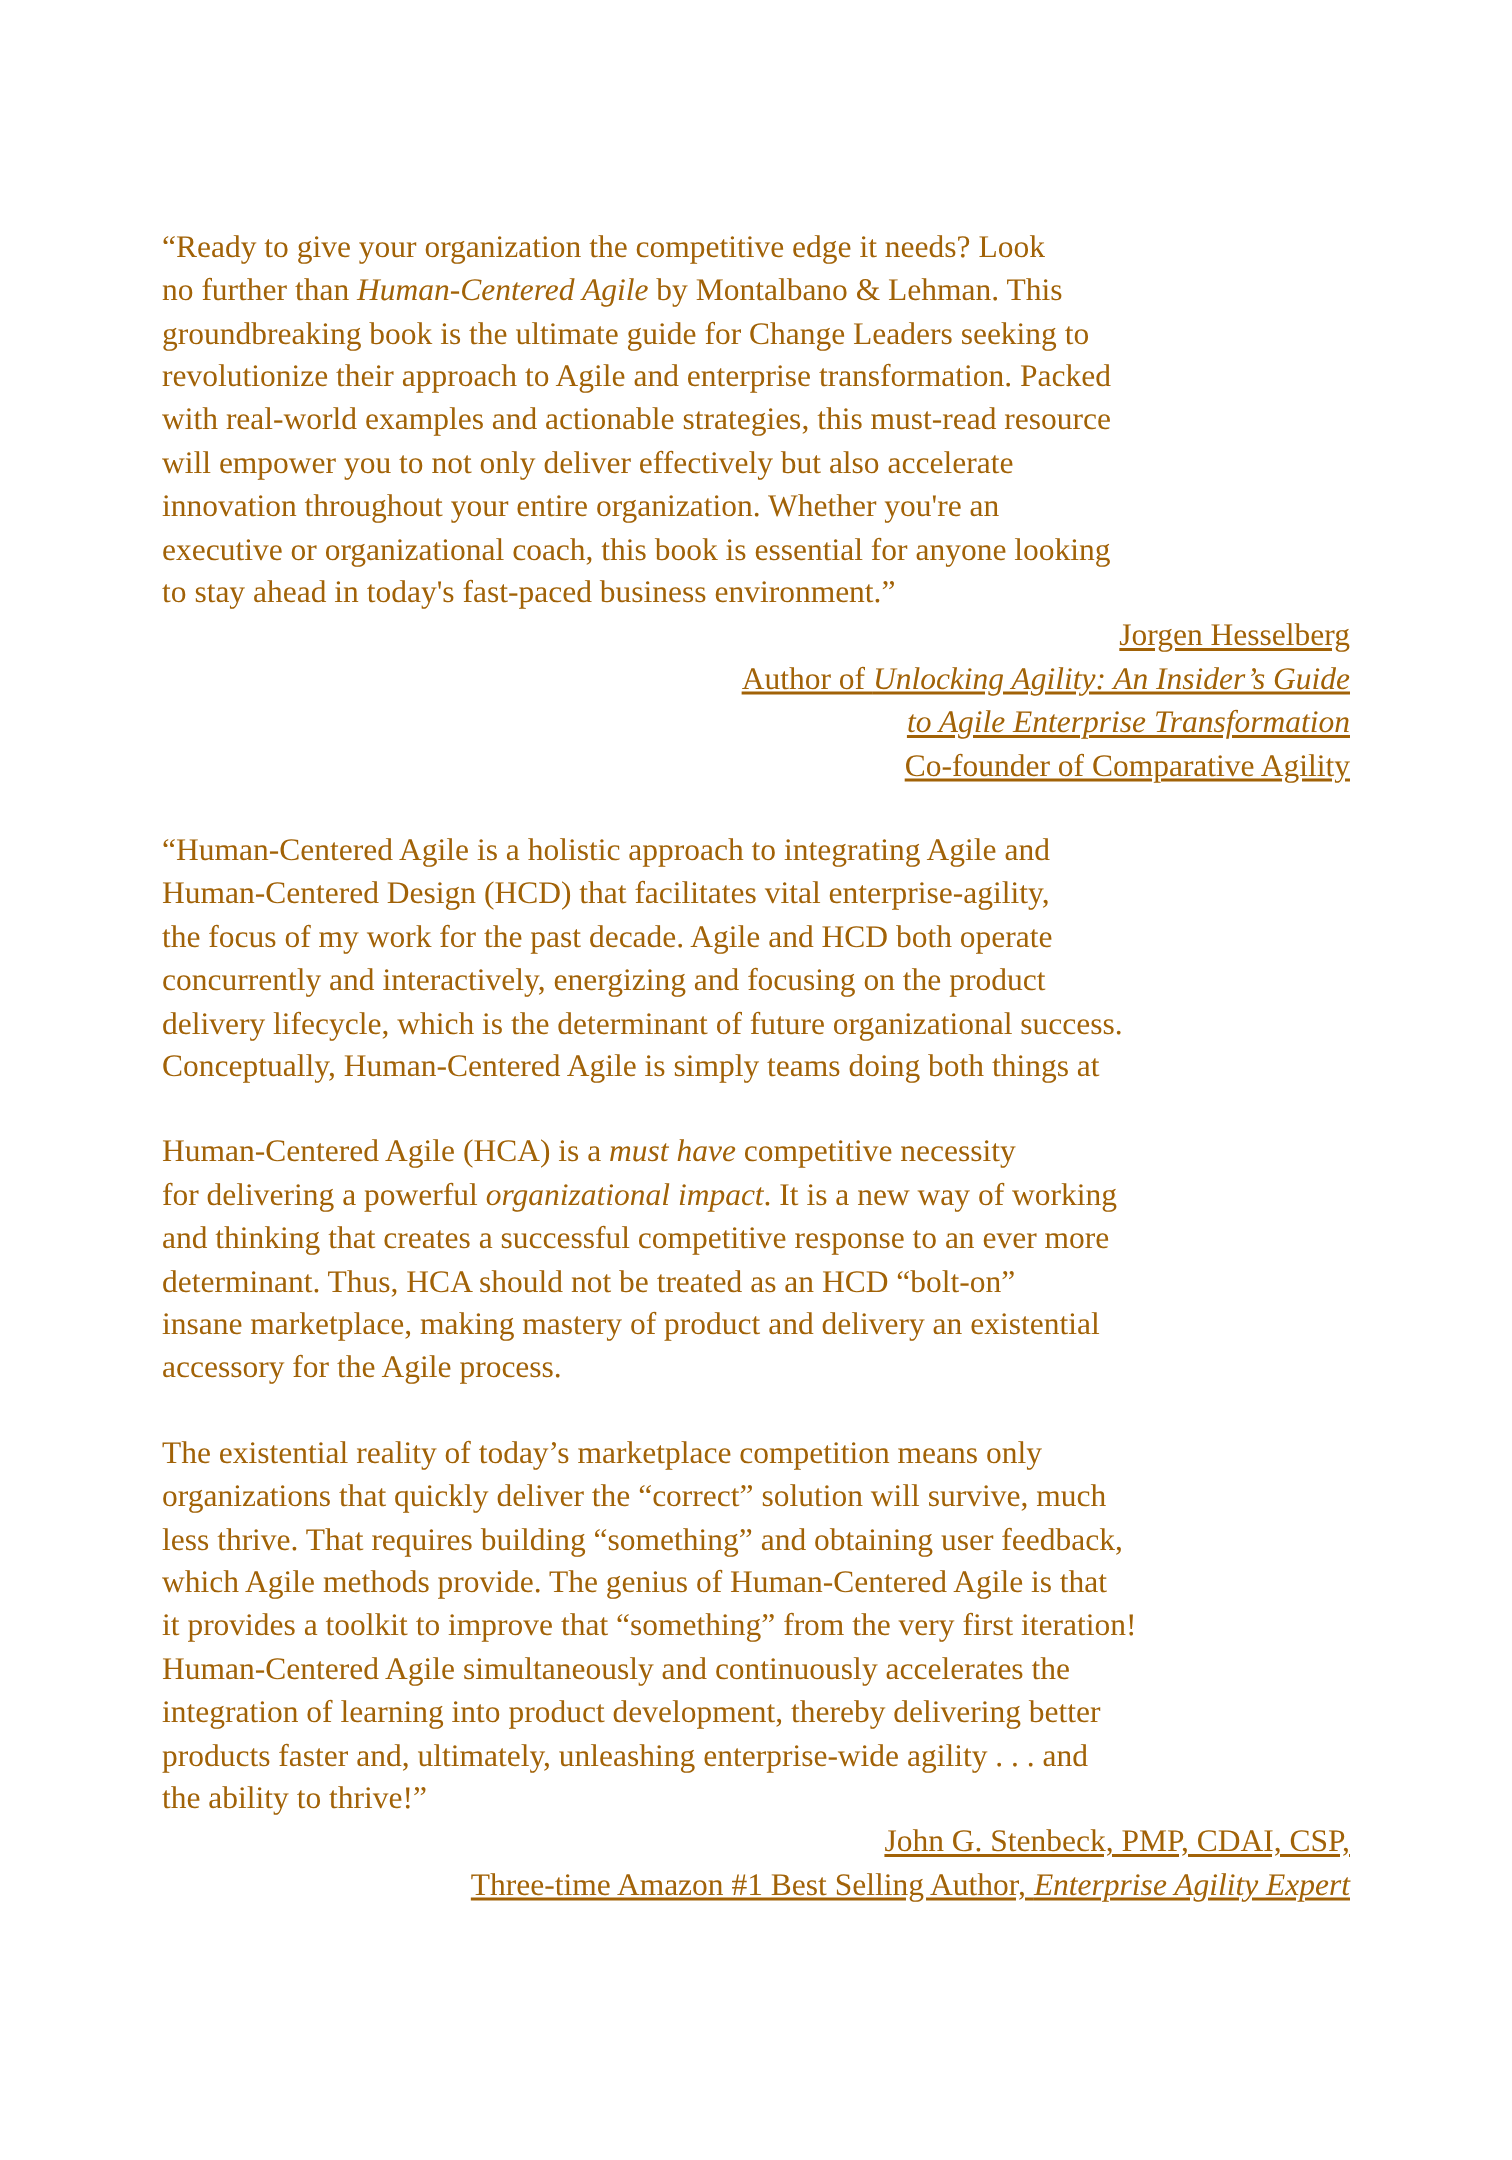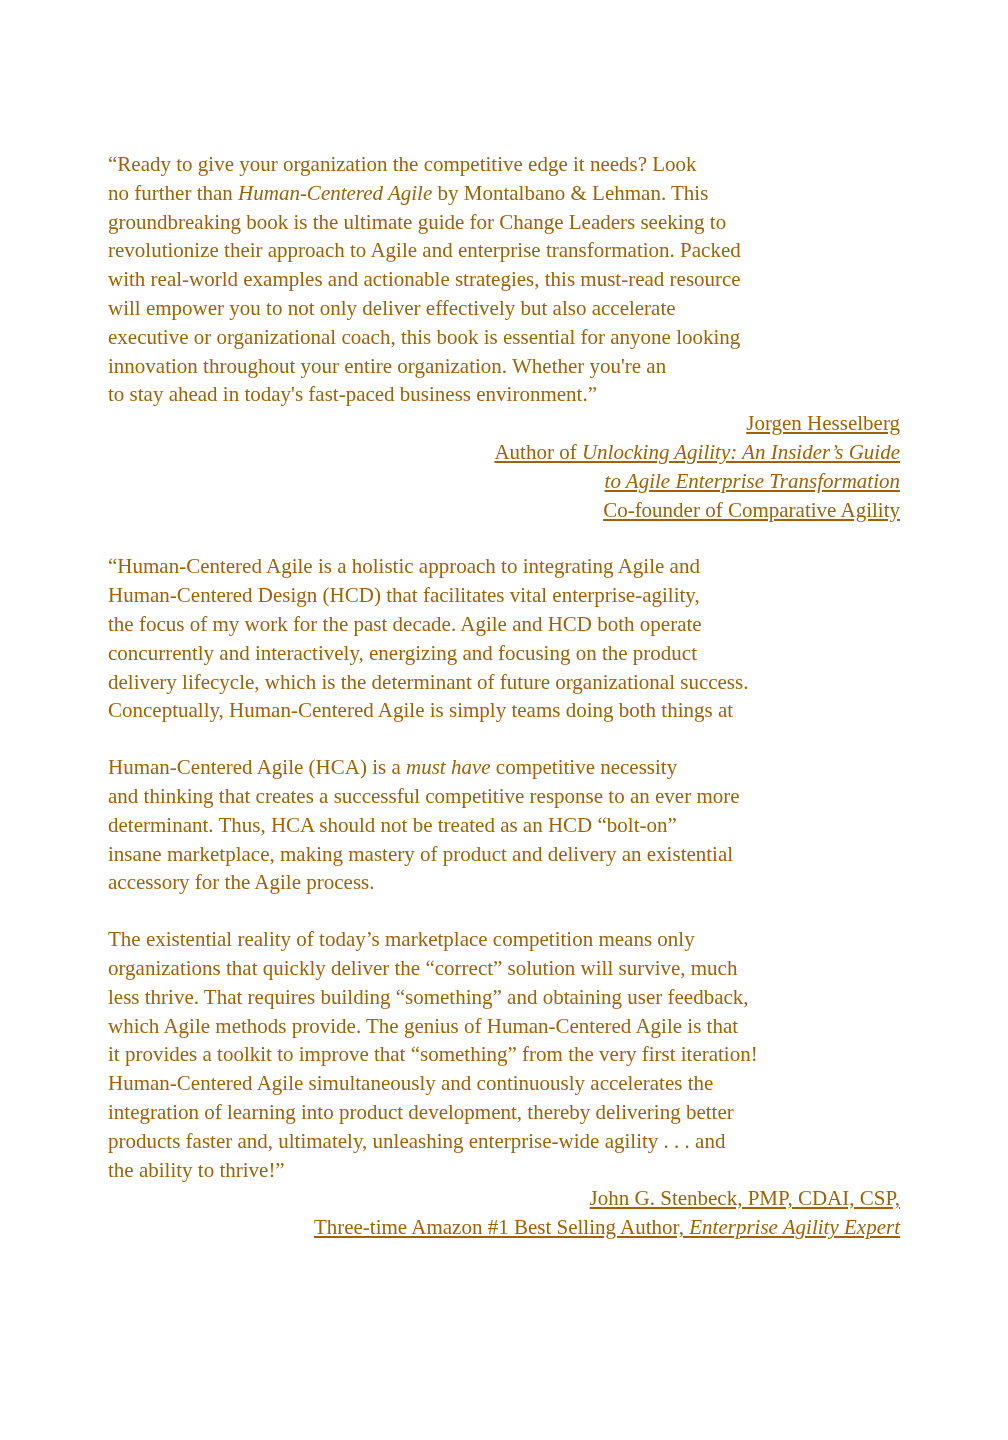--- a/index.html
+++ b/index.html
@@ -19,22 +19,22 @@
 
 <div class="page">
   <div>
     <div>
         <span class="line"><span>“Ready to give your organization the competitive edge it needs? Look</span></span>
         <span class="line"><span>no further than </span><em>Human-Centered Agile</em><span> by Montalbano &amp; Lehman. This</span></span>
         <span class="line"><span>groundbreaking book is the ultimate guide for Change Leaders seeking to</span></span>
         <span class="line"><span>revolutionize their approach to Agile and enterprise transformation. Packed</span></span>
         <span class="line"><span>with real-world examples and actionable strategies, this must-read resource</span></span>
         <span class="line"><span>will empower you to not only deliver effectively but also accelerate</span></span>
+        <span class="line"><span>innovation throughout your entire organization. Whether you're an</span></span>
         <span class="line"><span>executive or organizational coach, this book is essential for anyone looking</span></span>
-        <span class="line"><span>innovation throughout your entire organization. Whether you're an</span></span>
         <span class="line"><span>to stay ahead in today's fast-paced business environment.”</span></span>
       </div>
     <div class="right">
         <span class="line"><span>Jorgen Hesselberg</span></span>
         <span class="line"><span>Author of </span><em>Unlocking Agility: An Insider’s Guide</em></span>
         <span class="line"><em>to Agile Enterprise Transformation</em></span>
         <span class="line"><span>Co-founder of Comparative Agility</span></span>
       </div>
   </div>
   <div class="gap"></div>
@@ -43,20 +43,21 @@
         <span class="line"><span>“Human-Centered Agile is a holistic approach to integrating Agile and</span></span>
         <span class="line"><span>Human-Centered Design (HCD) that facilitates vital enterprise-agility,</span></span>
         <span class="line"><span>the focus of my work for the past decade. Agile and HCD both operate</span></span>
         <span class="line"><span>concurrently and interactively, energizing and focusing on the product</span></span>
         <span class="line"><span>delivery lifecycle, which is the determinant of future organizational success.</span></span>
         <span class="line"><span>Conceptually, Human-Centered Agile is simply teams doing both things at</span></span>
       </div>
     <div class="gap"></div>
     <div>
         <span class="line"><span>Human-Centered Agile (HCA) is a </span><em>must have</em><span> competitive necessity</span></span>
+        <span class="line"><span>for delivering a powerful </span><em>organizational impact</em><span>. It is a new way of working</span></span>
         <span class="line"><span>and thinking that creates a successful competitive response to an ever more</span></span>
         <span class="line"><span>determinant. Thus, HCA should not be treated as an HCD “bolt-on”</span></span>
         <span class="line"><span>insane marketplace, making mastery of product and delivery an existential</span></span>
         <span class="line"><span>accessory for the Agile process.</span></span>
       </div>
     <div class="gap"></div>
     <div>
         <span class="line"><span>The existential reality of today’s marketplace competition means only</span></span>
         <span class="line"><span>organizations that quickly deliver the “correct” solution will survive, much</span></span>
         <span class="line"><span>less thrive. That requires building “something” and obtaining user feedback,</span></span>

